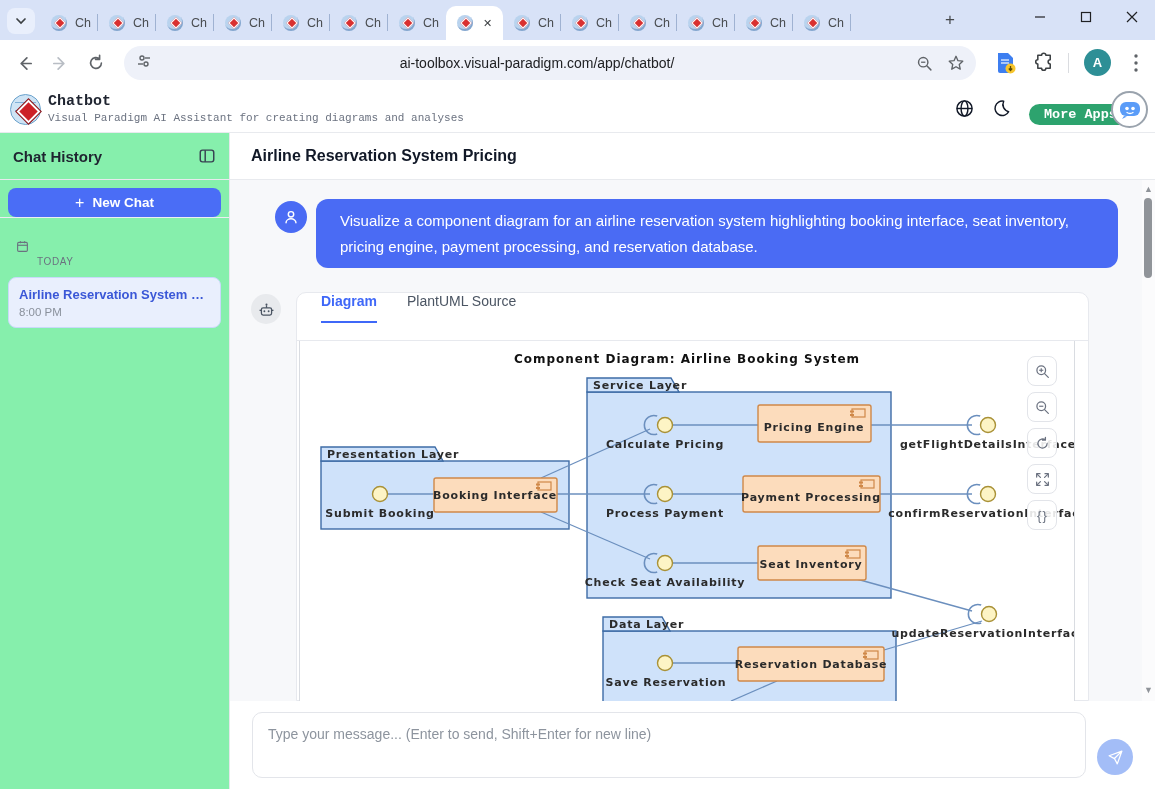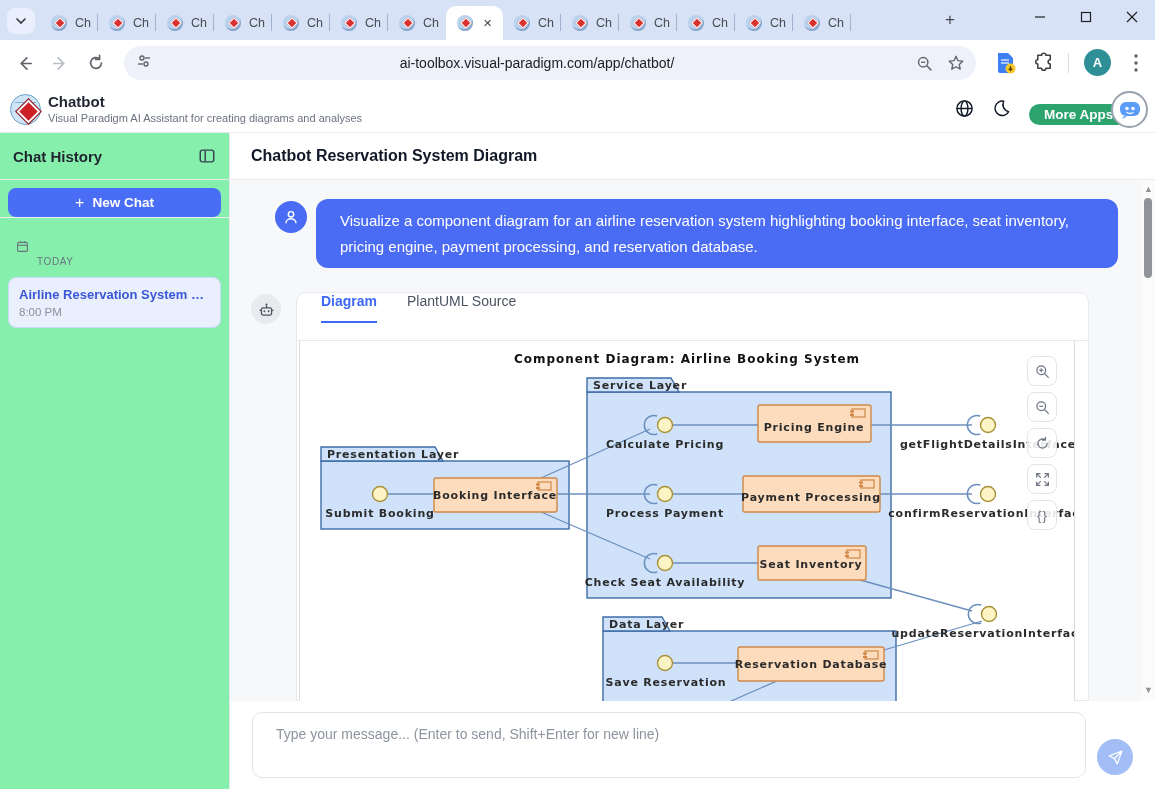--- a/index.html
+++ b/index.html
@@ -29,21 +29,21 @@
   .omni-tune { margin-left:12px; color:#5f6368; }
   .omni-url { margin-left:10px; font-size:14px; color:#202124; flex:1;text-align:center; }
   .omni-icon { width:24px; height:24px; margin-right:8px; color:#5f6368; display:flex; align-items:center; justify-content:center; }
   .ext-doc { position:absolute; left:995px; top:11px; width:22px; height:24px; }
   .ext-puzzle { position:absolute; left:1034px; top:11px; width:22px; height:24px; color:#3c4043; }
   .tb-sep { position:absolute; left:1068px; top:13px; width:1px; height:20px; background:#dadce0; }
   .profile-chip { position:absolute; left:1084px; top:9px; width:27px; height:27px; border-radius:50%; background:#2e8f96; color:#fff; font-size:13px; font-weight:700; display:flex; align-items:center; justify-content:center; }
   .menu-dots { position:absolute; left:1126px; top:9px; width:20px; height:27px; color:#5f6368; font-size:16px; display:flex; align-items:center; justify-content:center; letter-spacing:0; }
 
   
-  .app-header { position:absolute; left:0; top:86px; width:1155px; height:47px; background:#fff; border-bottom:1px solid #e8eaee; }
+  .app-header { position:absolute; left:0; top:86px; width:1155px; height:47px; background:#fff; border-bottom:1px solid #e8eaee;font-family:Liberation Mono, monospace; }
   .vp-logo { position:absolute; left:10px; top:8px; width:31px; height:31px; border-radius:50%; background:#cfe4f5; border:1px solid #6aa2cc; position:absolute; }
   .vp-logo::before { content:""; position:absolute; left:4px; top:7px; right:4px; height:1px; background:#7fb0d8; box-shadow:0 8px 0 #7fb0d8; }
   .vp-logo::after { content:""; position:absolute; left:9px; top:8px; width:13px; height:13px; background:#cc2127; border:2px solid #fff; outline:1px solid #8c1418; transform:rotate(45deg); }
   .app-name { position:absolute; left:48px; top:7px; font-size:15px; font-weight:700; color:#1f2430; }
   .app-sub { position:absolute; left:48px; top:26px; font-size:11px; color:#6b7280; }
   .hdr-icon { position:absolute; top:13px; width:20px; height:20px; color:#111827; }
   .more-apps { position:absolute; left:1029px; top:18px; height:21px; padding:0 15px; border-radius:15px; background:#2da36e; color:#fff; font-size:13.5px; font-weight:700; display:flex; align-items:center; }
   .bot-badge { position:absolute; left:1111px; top:5px; width:37px; height:37px; border-radius:50%; background:#fff; border:2px solid #9aa3ad; display:flex; align-items:center; justify-content:center; }
 
   
@@ -84,21 +84,21 @@
   .zoombar { position:absolute; left:730px; top:63px; width:30px; }
   .zbtn { width:30px; height:30px; margin-bottom:6px; border-radius:8px; background:rgba(255,255,255,.88); border:1px solid #e2e4e9; color:#6b7280; display:flex; align-items:center; justify-content:center; font-size:13px; cursor:pointer; }
 
   
   .chat-scroll { position:absolute; right:0; top:0; width:13px; height:521px; background:#fbfbfc; }
   .scroll-up, .scroll-dn { position:absolute; left:2px; width:9px; height:9px; color:#8f9399; font-size:9px; line-height:9px; text-align:center; }
   .scroll-up { top:5px; } .scroll-dn { bottom:6px; }
   .scroll-thumb { position:absolute; left:2px; top:18px; width:8px; height:80px; border-radius:4px; background:#909499; }
 
   .input-bar { position:absolute; left:0; top:568px; width:925px; height:88px; background:#fff; }
-  .msg-input { position:absolute; left:22px; top:11px; width:834px; height:66px; border:1px solid #e3e5ea; border-radius:10px; resize:none; font-family:"Liberation Sans",sans-serif; font-size:14px; color:#374151; padding:13px 23px; outline:none; }
+  .msg-input { position:absolute; left:22px; top:11px; width:834px; height:66px; border:1px solid #e3e5ea; border-radius:10px; resize:none; font-family:"Liberation Sans",sans-serif; font-size:14px; color:#374151; padding:13px 15px; outline:none; }
   .msg-input::placeholder { color:#8d949e; }
   .send-btn { position:absolute; left:867px; top:38px; width:36px; height:36px; border-radius:50%; background:#a3bdf7; display:flex; align-items:center; justify-content:center; cursor:pointer; }
 
   
   .dia-label { font-family:"DejaVu Sans", sans-serif; font-size:11px; font-weight:700; fill:#2b2b2b; letter-spacing:.8px; }
   .dia-title { font-family:"DejaVu Sans", sans-serif; font-size:12px; font-weight:700; fill:#111; letter-spacing:1px; }
   svg text { user-select:none; }
 </style>
 </head>
 <body>
@@ -324,21 +324,21 @@
         <span class="lbl">TODAY</span>
       </div>
       <div class="chat-item">
         <div class="t">Airline Reservation System Dia...</div>
         <div class="time">8:00 PM</div>
       </div>
     </div>
 
     <div class="main">
       <div class="main-titlebar">
-        <span class="page-title">Chatbot Reservation System Diagram</span>
+        <span class="page-title">Airline Reservation System Pricing</span>
       </div>
 
       <div class="chat-area">
 
         <div class="user-row">
           <div class="user-avatar">
             <svg width="18" height="18" viewBox="0 0 20 20">
                 <circle cx="10" cy="7" r="3" fill="none" stroke="#fff" stroke-width="1.6"></circle>
                 <path d="M4.5 16.5 a5.5 4.5 0 0 1 11 0" fill="none" stroke="#fff" stroke-width="1.6" stroke-linecap="round"></path>
               </svg>

